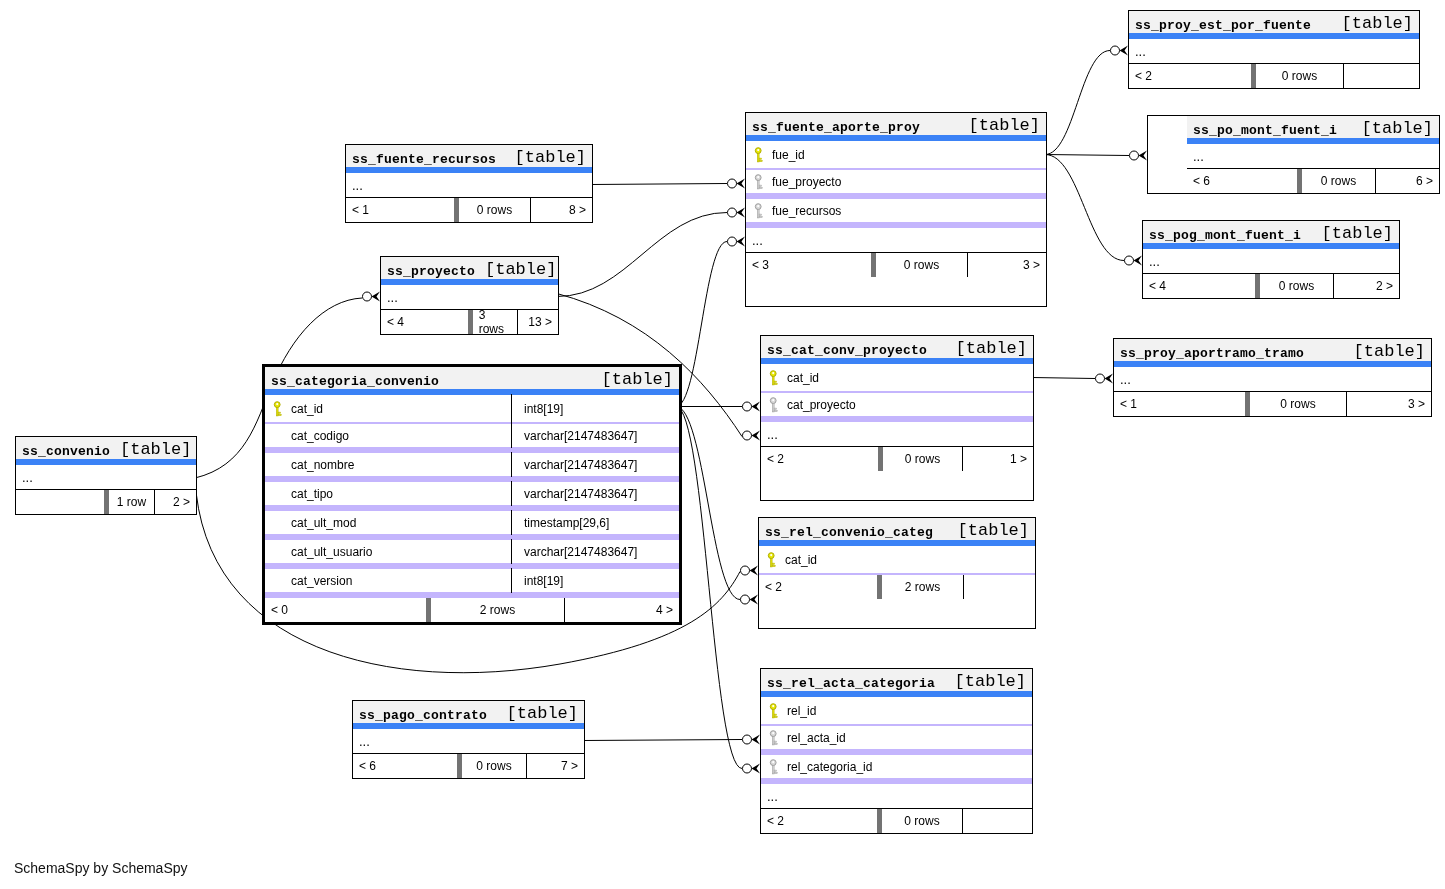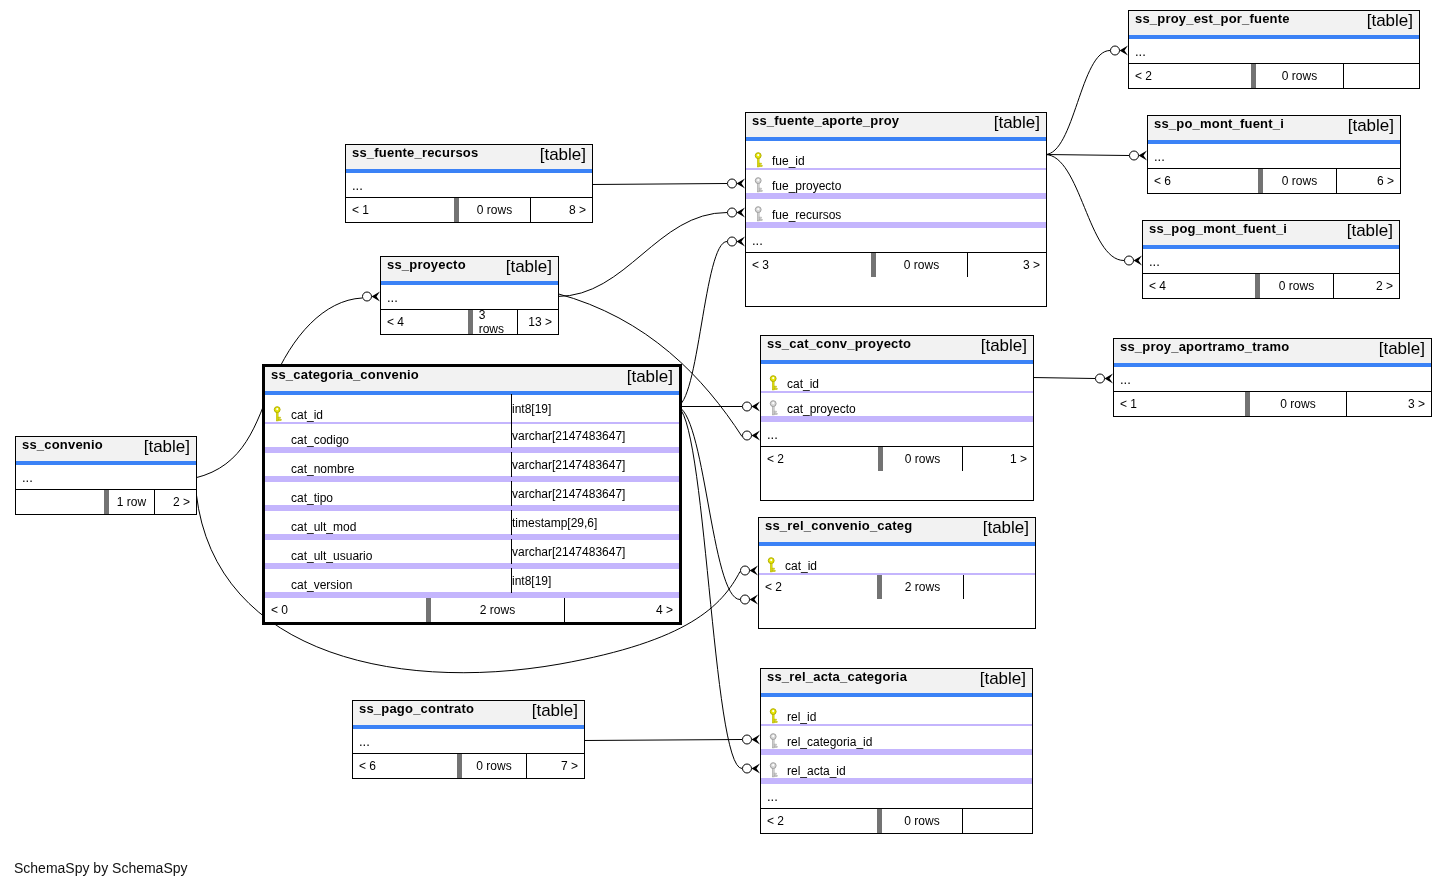--- a/index.html
+++ b/index.html
@@ -8,38 +8,38 @@
     font-family:"Liberation Sans","DejaVu Sans",sans-serif; color:#000;
     overflow:hidden;
   }
   #edges { position:absolute; left:0; top:0; width:1445px; height:889px; }
   .tbl {
     position:absolute; background:#fff; border:1px solid #000; box-sizing:content-box;
     font-size:12px;
   }
   .tbl.main { border-width:3px; }
   .tbl-header {
-    height:28px; background:#f2f2f2; border-bottom:4px solid #3b82f6;
-    display:flex; align-items:flex-start; justify-content:space-between;
-    padding:0 6px; box-sizing:border-box; white-space:nowrap;
+    height:28px; background:#f2f2f2; border-bottom:6px solid #3b82f6;
+    display:flex; align-items:flex-end; justify-content:space-between;
+    padding:0 6px; box-sizing:border-box; white-space:nowrap;font-family:Liberation Mono, monospace;
   }
   .tbl-title { font-weight:bold; font-size:13px; letter-spacing:0.2px; cursor:pointer; }
   .tbl-tag { font-size:17px; margin-left:10px; }
   .col-row {
-    height:29px; border-bottom:6px solid #c4b5fd; display:flex; align-items:flex-end;
+    height:29px; border-bottom:6px solid #c4b5fd; display:flex; align-items:center;
     box-sizing:border-box; position:relative; white-space:nowrap;
   }
   .col-row.pk { border-bottom-width:2px; }
   .col-row:last-of-type { }
   .key-slot { width:26px; display:flex; justify-content:center; align-items:center; flex:none; }
   .col-name { font-size:12px; }
   .col-type {
     position:absolute; left:246px; right:0; top:-1px; bottom:-1px;
     border-left:1px solid #000; display:flex; align-items:center;
-    padding-left:0; background:transparent;
+    padding-left:12px; background:transparent;
   }
   .ellipsis-row {
     height:25px; border-bottom:1px solid #000; display:flex; align-items:center;
     padding-left:6px; box-sizing:border-box; font-size:13px;
   }
   .tbl-footer { height:24px; display:flex; box-sizing:border-box; }
   .f-cell { display:flex; align-items:center; padding:0 6px; box-sizing:border-box; overflow:hidden; }
   .f-cell.c0 { flex:1; justify-content:flex-start; }
   .f-cell.c1 { flex:1.18; justify-content:center; border-left:5px solid #737373;margin-left:47px; }
   .f-cell.c2 { flex:1; justify-content:flex-end; border-left:1px solid #000; }
@@ -103,21 +103,21 @@
         </div>
         <div class="ellipsis-row">
           <span>...</span>
         </div>
         <div class="tbl-footer">
           <span class="f-cell c0">&lt; 2</span>
           <span class="f-cell c1">0 rows</span>
           <span class="f-cell c2"></span>
         </div>
       </div>
-      <div class="tbl" style="left: 1147px; top: 115px; width: 252px; height: 77px;">
+      <div class="tbl" style="left: 1147px; top: 115px; width: 252px; height: 77px; padding-left: 39px;">
         <div class="tbl-header">
           <span class="tbl-title">ss_po_mont_fuent_i</span>
           <span class="tbl-tag">[table]</span>
         </div>
         <div class="ellipsis-row">
           <span>...</span>
         </div>
         <div class="tbl-footer">
           <span class="f-cell c0">&lt; 6</span>
           <span class="f-cell c1">0 rows</span>
@@ -379,33 +379,33 @@
         <div class="col-row">
           <span class="key-slot">
             <svg width="11" height="16" viewBox="0 0 11 16">
               <circle cx="4.2" cy="3.6" r="2.9" fill="#d9d9d9" stroke="#9e9e9e" stroke-width="1"></circle>
               <circle cx="4.2" cy="3.1" r="1.05" fill="#ffffff"></circle>
               <rect x="3.4" y="6.3" width="1.7" height="8.6" fill="#d9d9d9" stroke="#9e9e9e" stroke-width="0.6"></rect>
               <rect x="5.1" y="11.1" width="2.4" height="1.3" fill="#d9d9d9" stroke="#9e9e9e" stroke-width="0.5"></rect>
               <rect x="5.1" y="13.3" width="3.1" height="1.3" fill="#d9d9d9" stroke="#9e9e9e" stroke-width="0.5"></rect>
             </svg>
           </span>
-          <span class="col-name">rel_categoria_id</span>
+          <span class="col-name">rel_acta_id</span>
         </div>
         <div class="col-row">
           <span class="key-slot">
             <svg width="11" height="16" viewBox="0 0 11 16">
               <circle cx="4.2" cy="3.6" r="2.9" fill="#d9d9d9" stroke="#9e9e9e" stroke-width="1"></circle>
               <circle cx="4.2" cy="3.1" r="1.05" fill="#ffffff"></circle>
               <rect x="3.4" y="6.3" width="1.7" height="8.6" fill="#d9d9d9" stroke="#9e9e9e" stroke-width="0.6"></rect>
               <rect x="5.1" y="11.1" width="2.4" height="1.3" fill="#d9d9d9" stroke="#9e9e9e" stroke-width="0.5"></rect>
               <rect x="5.1" y="13.3" width="3.1" height="1.3" fill="#d9d9d9" stroke="#9e9e9e" stroke-width="0.5"></rect>
             </svg>
           </span>
-          <span class="col-name">rel_acta_id</span>
+          <span class="col-name">rel_categoria_id</span>
         </div>
         <div class="ellipsis-row">
           <span>...</span>
         </div>
         <div class="tbl-footer">
           <span class="f-cell c0">&lt; 2</span>
           <span class="f-cell c1">0 rows</span>
           <span class="f-cell c2"></span>
         </div>
       </div>

